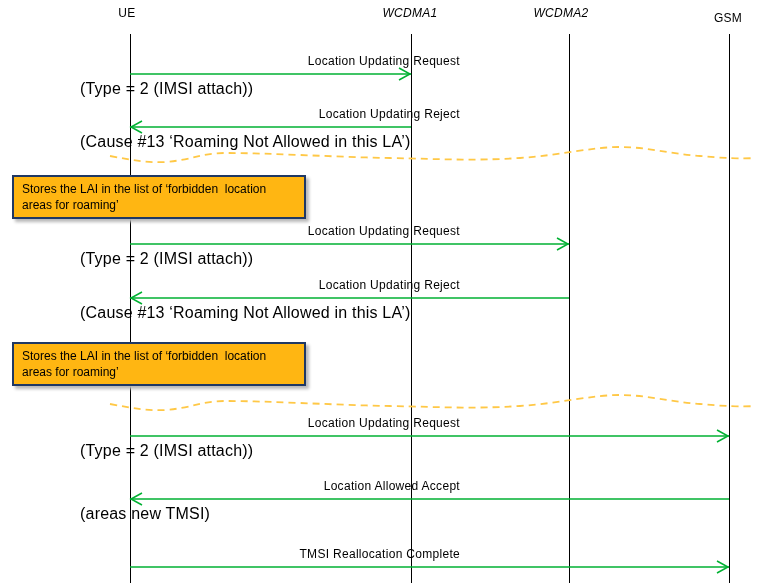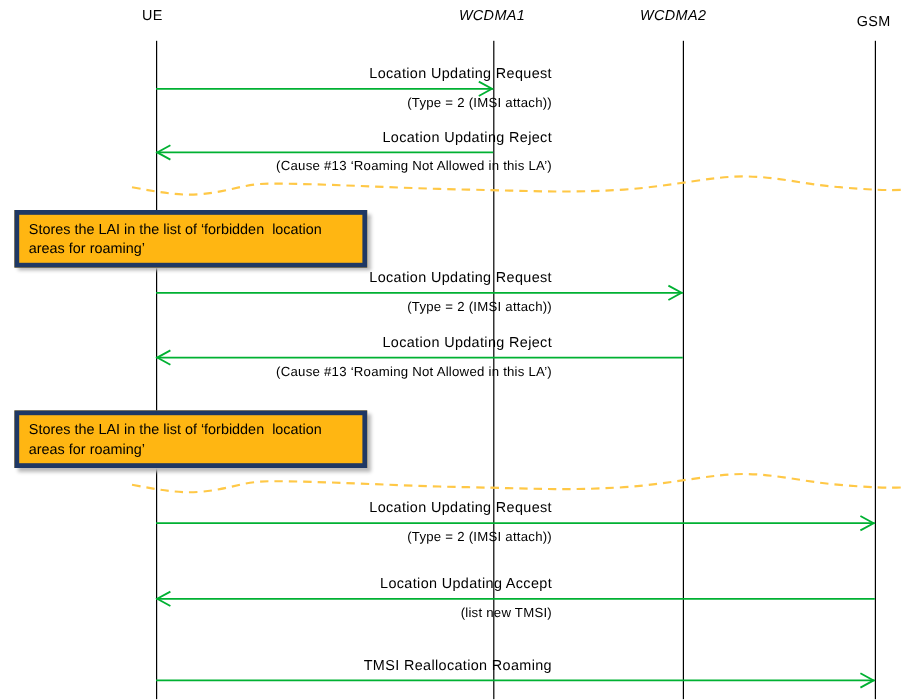--- a/index.html
+++ b/index.html
@@ -10,27 +10,27 @@
   .participant-label{
     position:absolute;width:120px;text-align:center;font-size:12px;
     letter-spacing:0.3px;color:#000;
   }
   .lifeline{position:absolute;width:1px;background:#000;}
   .msg-label{
     position:absolute;width:380px;text-align:right;font-size:12px;
     letter-spacing:0.3px;white-space:nowrap;
   }
   .msg-sublabel{
-    position:absolute;width:380px;text-align:right;font-size:11px;
+    position:absolute;width:380px;text-align:left;font-size:16px;
     letter-spacing:0.2px;white-space:nowrap;
   }
   .arrow-svg,.sep-svg{position:absolute;overflow:visible;}
   .note{
     position:absolute;box-sizing:border-box;
-    border:4px solid #ec4899;background:#FFB612;
+    border:2px solid #ec4899;background:#FFB612;
     box-shadow:3px 3px 3px #b9b9b9;
     font-size:12px;line-height:16px;padding:4px 8px;
     white-space:pre-wrap;
   }
 </style>
 </head>
 <body>
 
 <div id="stage">
   <div id="header-layer">
@@ -79,25 +79,25 @@
 areas for roaming’</div>
       <svg class="sep-svg" width="656" height="26" style="left: 102px; top: 391px;">
         <path d="M8,13 C30,17 45,20 63,19 C90,17 100,10 123,10 C170,10 230,14 288,15 C340,16 370,18 418,15 C460,12 490,4 518,4 C545,4 570,11 598,13 C620,15 640,16 653,15" fill="none" stroke="#FFC846" stroke-width="1.8" stroke-dasharray="7 5"></path>
       </svg>
       <div class="msg-label" style="left: 80px; top: 416px;">Location Updating Request</div>
       <svg class="arrow-svg" width="599" height="16" style="left: 130px; top: 428px;">
         <line x1="0" y1="8" x2="599" y2="8" stroke="#00B132" stroke-width="1.5"></line>
         <polyline points="587,2 598,8 587,14" fill="none" stroke="#00B132" stroke-width="1.5"></polyline>
       </svg>
       <div class="msg-sublabel" style="left: 80px; top: 442px;">(Type = 2 (IMSI attach))</div>
-      <div class="msg-label" style="left: 80px; top: 479px;">Location Updating Accept</div>
+      <div class="msg-label" style="left: 80px; top: 479px;">Location Allowed Accept</div>
       <svg class="arrow-svg" width="599" height="16" style="left: 130px; top: 491px;">
         <line x1="0" y1="8" x2="599" y2="8" stroke="#00B132" stroke-width="1.5"></line>
         <polyline points="12,2 1,8 12,14" fill="none" stroke="#00B132" stroke-width="1.5"></polyline>
       </svg>
-      <div class="msg-sublabel" style="left: 80px; top: 505px;">(list new TMSI)</div>
-      <div class="msg-label" style="left: 80px; top: 547px;">TMSI Reallocation  Roaming</div>
+      <div class="msg-sublabel" style="left: 80px; top: 505px;">(areas new TMSI)</div>
+      <div class="msg-label" style="left: 80px; top: 547px;">TMSI Reallocation  Complete</div>
       <svg class="arrow-svg" width="599" height="16" style="left: 130px; top: 559px;">
         <line x1="0" y1="8" x2="599" y2="8" stroke="#00B132" stroke-width="1.5"></line>
         <polyline points="587,2 598,8 587,14" fill="none" stroke="#00B132" stroke-width="1.5"></polyline>
       </svg>
     </div>
 </div>
 
 </body></html>

